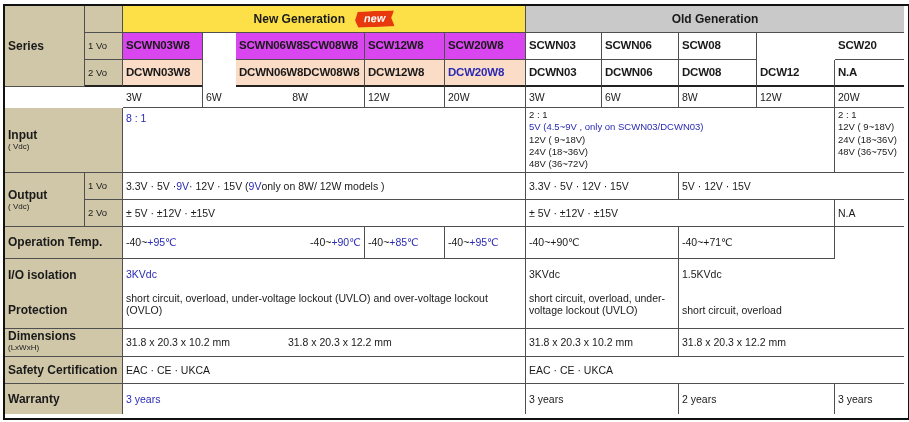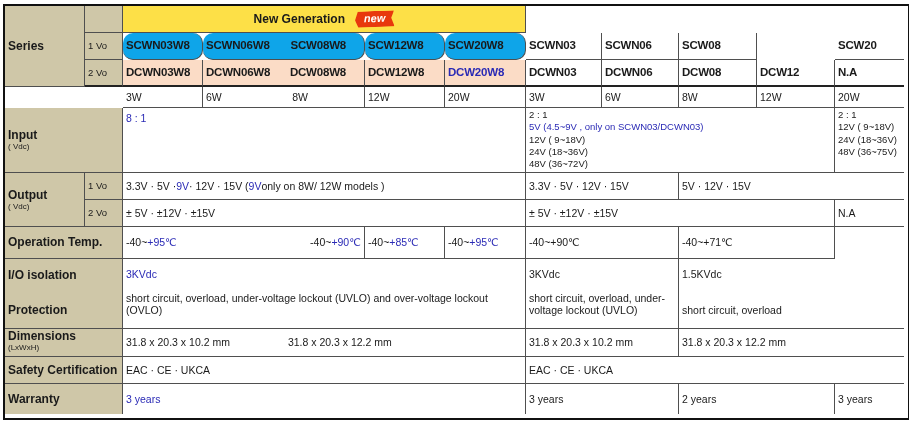--- a/index.html
+++ b/index.html
@@ -6,52 +6,55 @@
   body{width:909px;height:422px;font-family:"Liberation Sans","DejaVu Sans",sans-serif;}
   .tbl{width:903px;height:412px;margin:4px 0 0 3px;border:2px solid #111;background:#fff;
        display:grid;
        grid-template-columns:80px 38px 80px 162px 80px 81px 76px 77px 78px 78px 69px;
        grid-template-rows:27px 27px 27px 21px 65px 27px 27px 32px 70px 28px 27px 30px;}
   .c{border-right:1px solid #4f4f4f;border-bottom:1px solid #4f4f4f;display:flex;align-items:center;
      padding:0 3px;font-size:10.5px;color:#1a1a1a;overflow:hidden;line-height:1.2;}
   .tan{background:#cfc7a8;}
   .nh{background:#fde047;}
   .oh{background:#c9c9c9;}
-  .p1{background:#0ea5e9;border-radius:10px;}
+  .p1{background:#d946ef;}
   .p2{background:#fbdcc6;}
   .bold{font-weight:700;font-size:12px;}
   .model{font-weight:700;font-size:11.5px;letter-spacing:-0.2px;}
   .blue{color:#2a2ab5;}
   .small{font-size:9.5px;}
   .tiny{font-size:8px;}
   .center{justify-content:center;}
   .col{flex-direction:column;align-items:flex-start;justify-content:flex-start;}
   .thick{border-bottom:2px solid #222;}
   .sb{justify-content:space-between;}
   .badge{display:inline-block;background:#e8380d;color:#fff;font-style:italic;font-weight:700;
          font-size:11px;padding:1px 9px 2px 9px;margin-left:10px;transform:rotate(-2deg);
          clip-path:polygon(0 55%,8% 0,100% 0,92% 45%,100% 100%,8% 100%);}
   .lh15{line-height:15px;padding-top:3px;}
   .lh12{line-height:12.3px;padding-top:1px;}
   .gap60{margin-left:58px;}
-  .padr18{padding-right:18px;}
+  .padr18{padding-right:18px;margin-left:33px;}
   .padr56{padding-right:56px;}
   .iso{justify-content:space-between;padding-top:9px;padding-bottom:11px;}
 </style>
 </head>
 <body>
 
 <div class="tbl">
 
   <div class="c tan bold" style="grid-area:1/1/4/2">Series</div>
   <div class="c tan" style="grid-area:1/2/2/3"></div>
 
   <div class="c nh center bold" style="grid-area:1/3/2/7">
     <span>New Generation</span>
     <span class="badge">new</span>
+  </div>
+  <div class="c oh center bold" style="grid-area:1/7/2/12;border-right:none">
+    <span>Old Generation</span>
   </div>
 
   <div class="c tan small" style="grid-area:2/2/3/3">1 Vo</div>
   <div class="c p1 model" style="grid-area:2/3/3/4">SCWN03W8</div>
   <div class="c p1 model sb padr18" style="grid-area:2/4/3/5">
     <span>SCWN06W8</span>
     <span>SCW08W8</span>
   </div>
   <div class="c p1 model" style="grid-area:2/5/3/6">SCW12W8</div>
   <div class="c p1 model" style="grid-area:2/6/3/7">SCW20W8</div>

